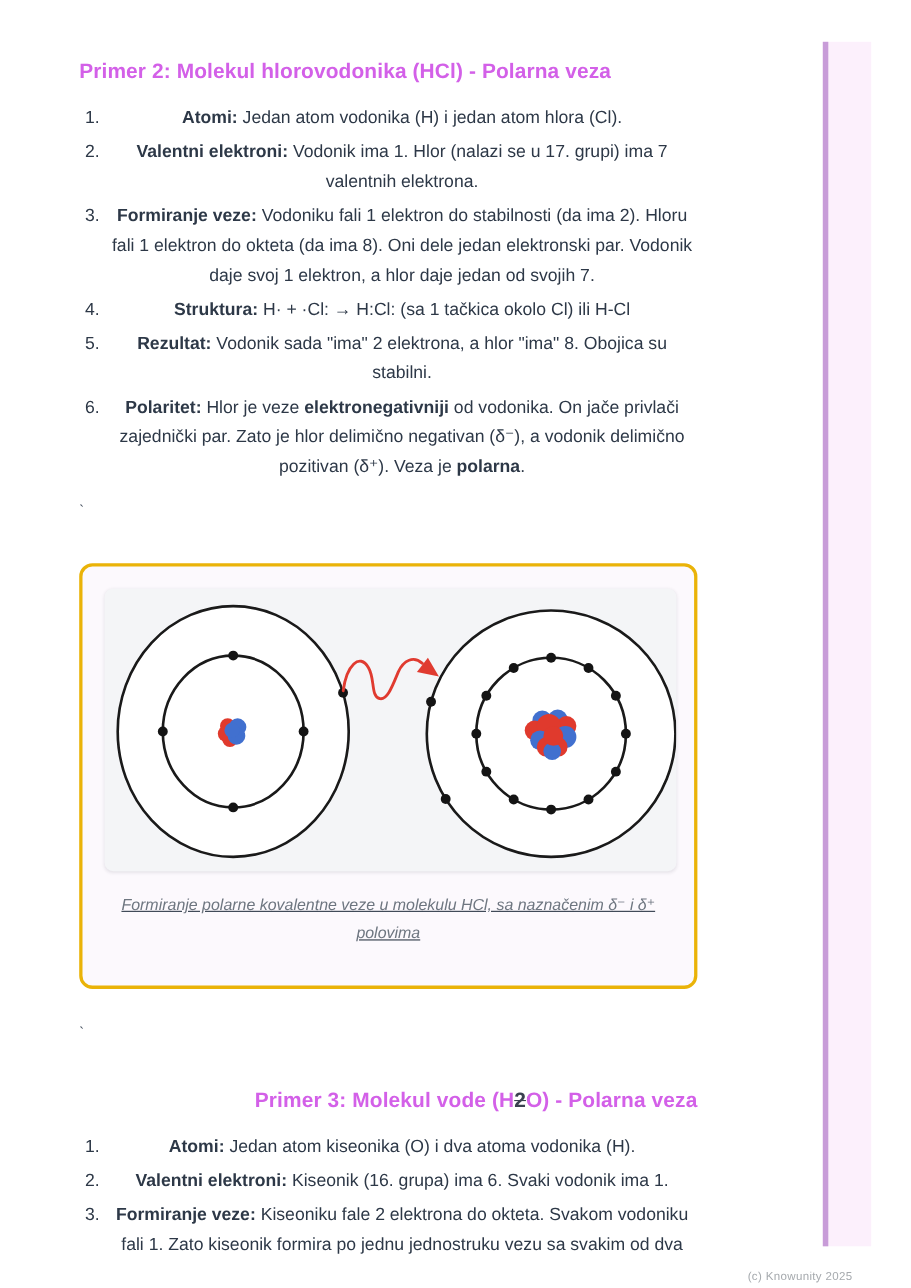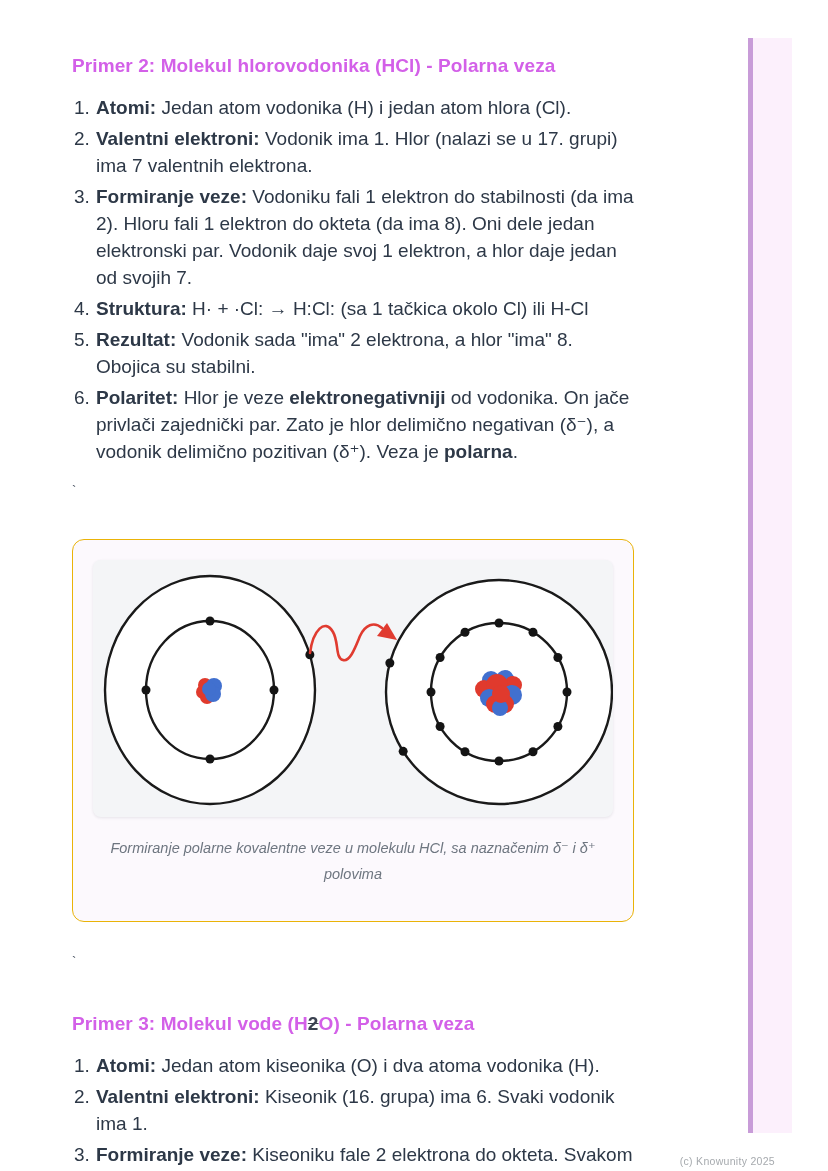--- a/index.html
+++ b/index.html
@@ -9,36 +9,38 @@
     font-family:"Liberation Sans","DejaVu Sans",sans-serif;
     position:relative;overflow:hidden;
     color:var(--body_text,#2d3847);
   }
   .content{position:absolute;left:72px;top:12px;width:562px;}
   h2.title{
     font-size:19px;font-weight:700;letter-spacing:0.1px;
     color:var(--heading,#d360e8);
     margin:42px 0 0 0;line-height:24px;
   }
-  h2.title.second{margin-top:40px;}
+  h2.title.second{margin-top:40px;text-align:right;}
   .struck{color:#3a4150;text-decoration:line-through;}
   ol.num-list{
     margin:16px 0 0 0;padding:0 0 0 23px;
-    font-size:19px;line-height:27px;color:var(--body_text,#2d3847);
+    font-size:16px;line-height:27px;color:var(--body_text,#2d3847);
     width:540px;
+    text-align:center;
   }
   ol.num-list li{margin:0 0 4px 0;padding-left:1px;}
   .b{font-weight:700;}
   .stray{font-size:13px;line-height:20px;color:#4b5563;margin:16px 0 0 0;}
   .stray.gap{margin-top:30px;}
   figure.fig-card{
     margin:38px 0 0 0;box-sizing:border-box;width:562px;
-    border:1px solid #eab308;border-radius:12px;
+    border:3px solid #eab308;border-radius:12px;
     background:#fcf9fd;
     padding:20px 20px 34px 20px;
+    text-decoration:underline;
   }
   .diagram-panel{
     width:520px;height:257px;border-radius:8px;overflow:hidden;
     background:#f4f5f7;box-shadow:0 1px 3px rgba(40,40,60,0.10);
   }
   figcaption.fig-caption{
     margin:18px 8px 0 8px;text-align:center;
     font-style:italic;font-size:14.5px;line-height:26px;
     color:var(--caption,#6e7680);
   }

